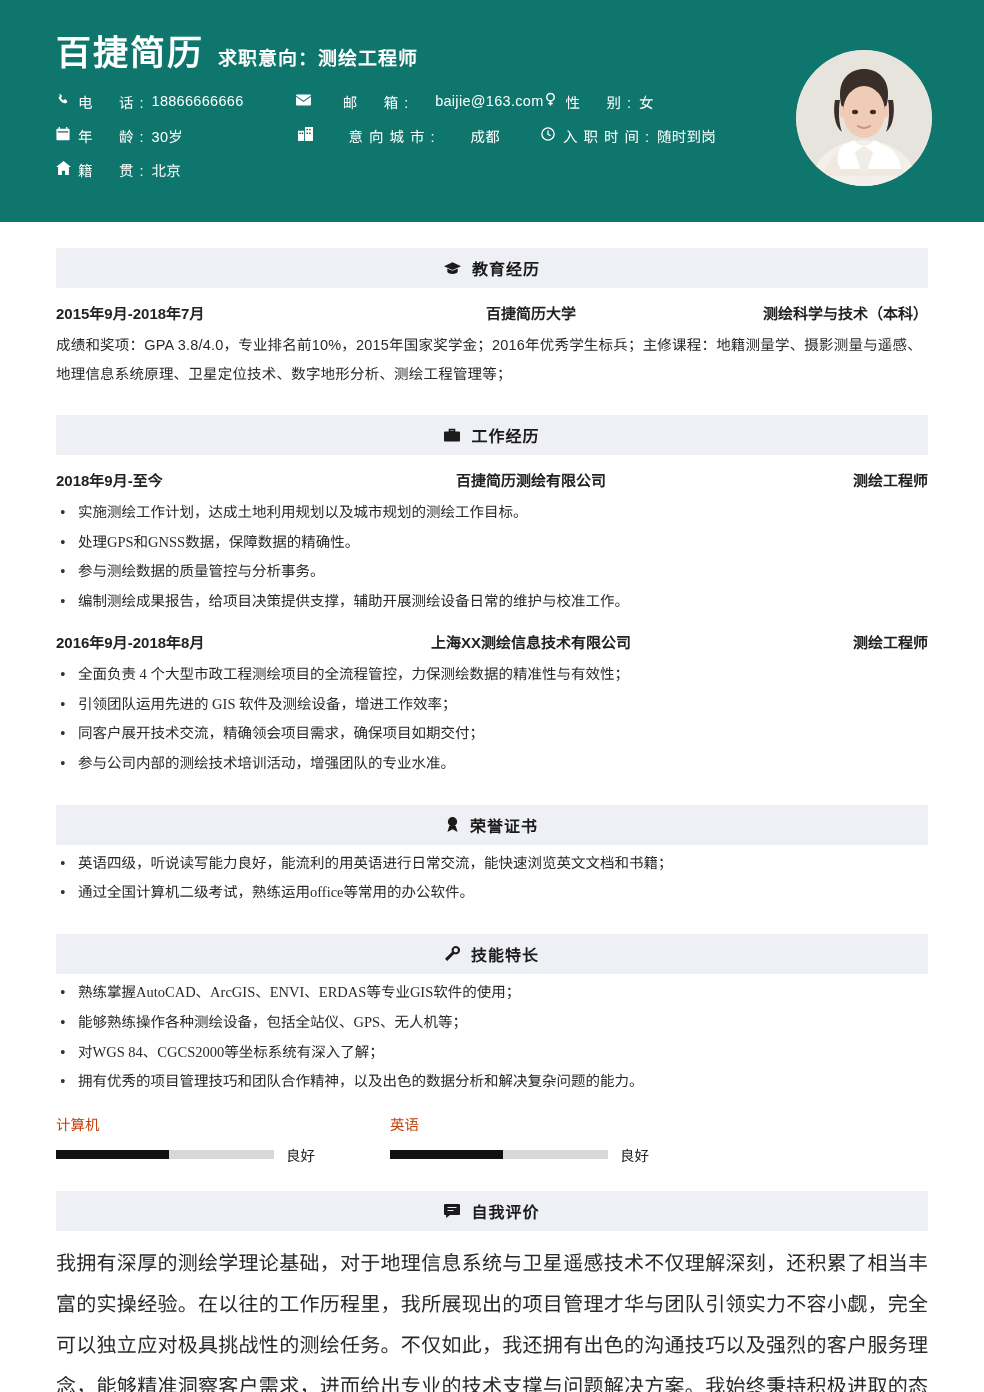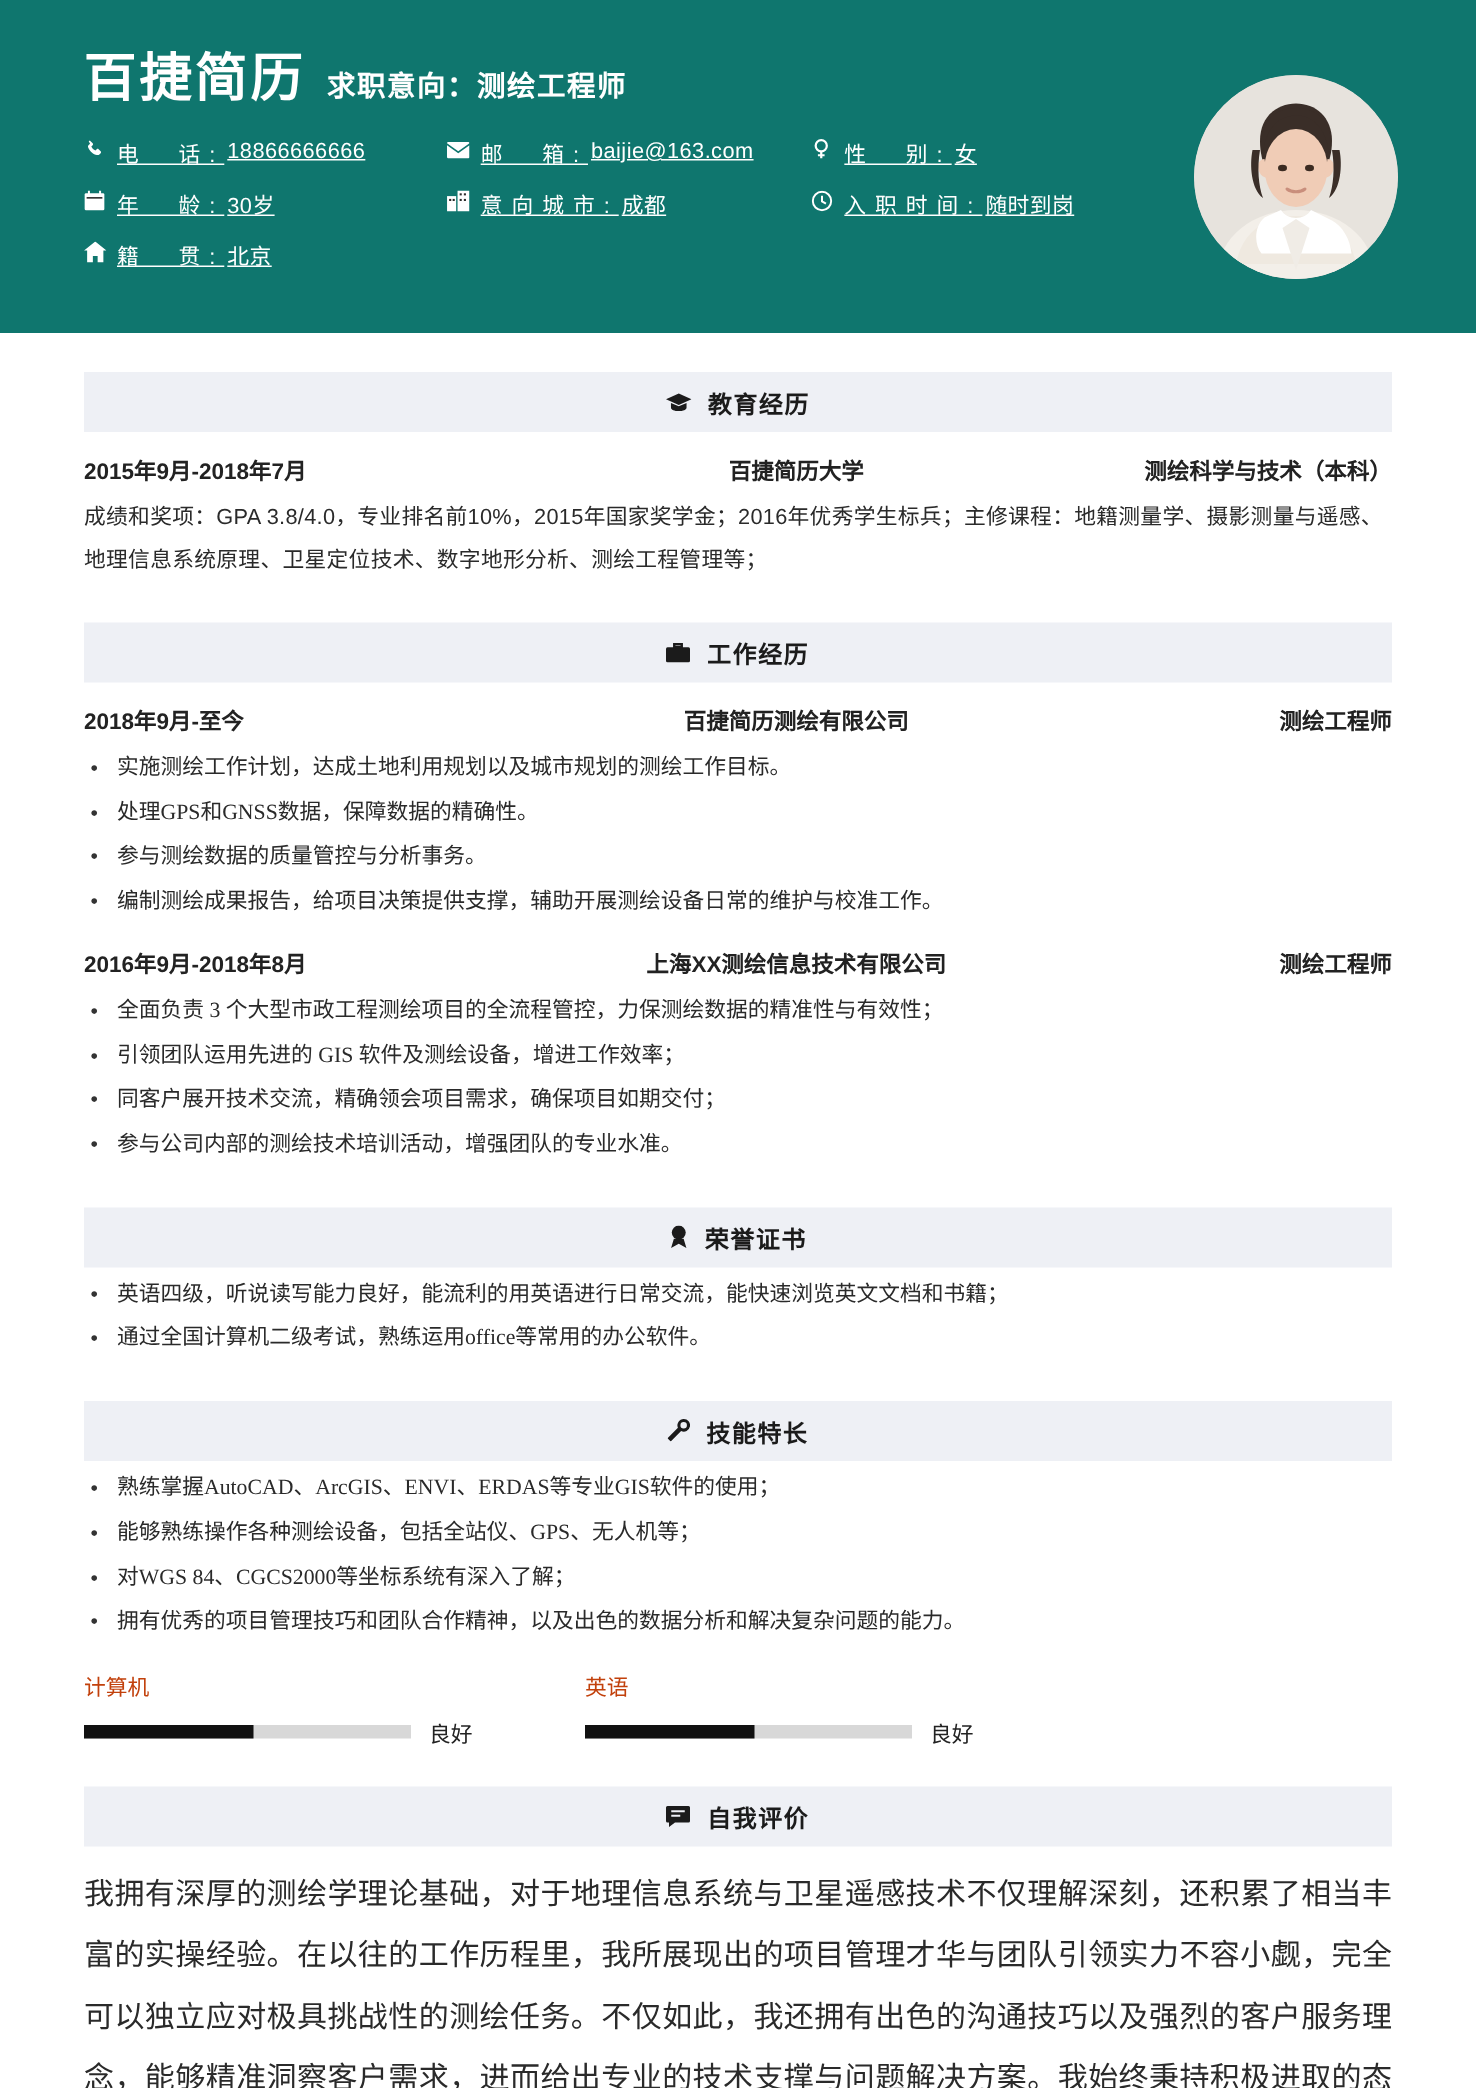--- a/index.html
+++ b/index.html
@@ -50,21 +50,20 @@
     letter-spacing: 1px;
   }
   .info-grid {
     display: block;
   }
   .info-row {
     display: flex;
     align-items: center;
     margin-bottom: 13px;
     font-size: 14.5px;
-    text-decoration: underline;
   }
   .info-item {
     display: flex;
     align-items: center;
     white-space: nowrap;
   }
   .info-item .ico {
     width: 22px;
     display: inline-block;
     text-align: left;
@@ -72,21 +71,21 @@
     color: #ffffff;
   }
   .info-label {
     display: inline-block;
     letter-spacing: 6px;
     margin-right: 2px;
   }
   .info-label.two { min-width: 48px; }
   .info-value { letter-spacing: 0.3px; }
   .col-a { width: 248px; }
-  .col-b { width: 248px; }
+  .col-b { width: 248px; gap: 28px; }
   .col-c { width: 220px; }
 
   .photo {
     position: absolute;
     right: 52px;
     top: 50px;
     width: 136px;
     height: 136px;
     border-radius: 50%;
     overflow: hidden;
@@ -359,21 +358,21 @@
         <li>编制测绘成果报告，给项目决策提供支撑，辅助开展测绘设备日常的维护与校准工作。</li>
       </ul>
     </div>
     <div>
       <div class="row3">
         <div class="c1">2016年9月-2018年8月</div>
         <div class="c2">上海XX测绘信息技术有限公司</div>
         <div class="c3">测绘工程师</div>
       </div>
       <ul class="bullets">
-        <li>全面负责 3 个大型市政工程测绘项目的全流程管控，力保测绘数据的精准性与有效性；</li>
+        <li>全面负责 4 个大型市政工程测绘项目的全流程管控，力保测绘数据的精准性与有效性；</li>
         <li>引领团队运用先进的 GIS 软件及测绘设备，增进工作效率；</li>
         <li>同客户展开技术交流，精确领会项目需求，确保项目如期交付；</li>
         <li>参与公司内部的测绘技术培训活动，增强团队的专业水准。</li>
       </ul>
     </div>
   </div>
 
   <div class="sec-space"></div>
   <div class="section-bar">
     <span class="sico">

